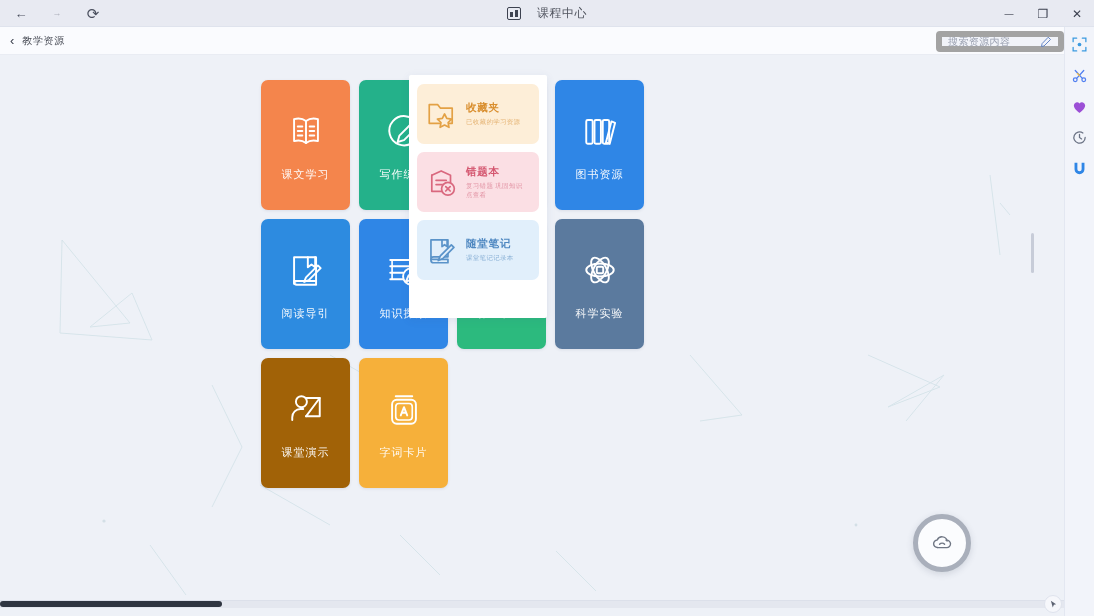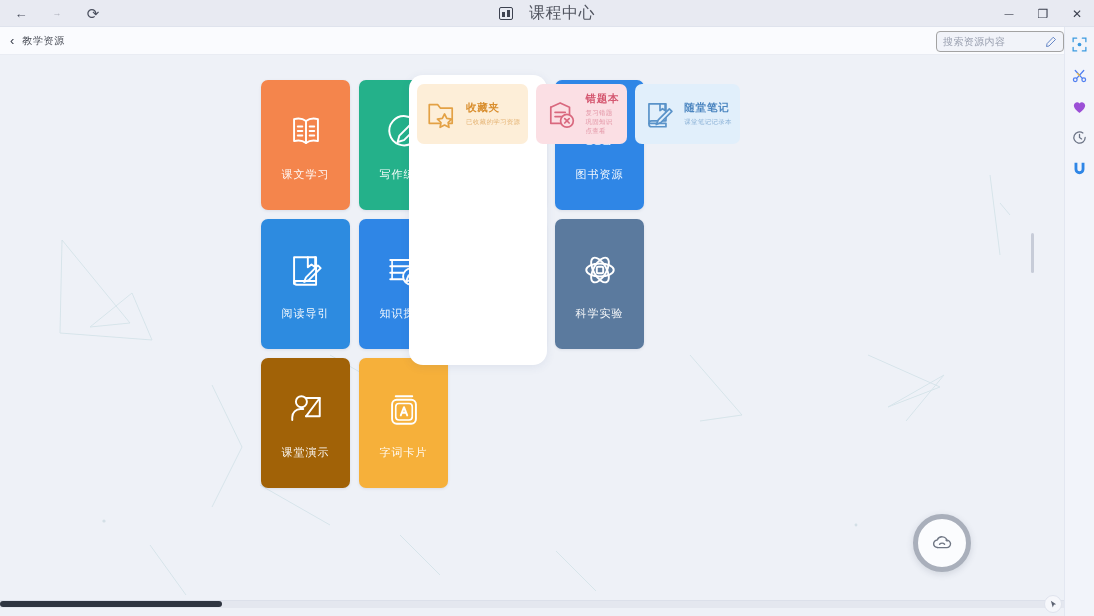--- a/index.html
+++ b/index.html
@@ -31,21 +31,21 @@
     width: 14px; height: 13px; border: 1.4px solid #3d4250; border-radius: 2px;
     display: inline-block; position: relative; background: #e8eaf2;
   }
   .tb-title-ico::before {
     content: ""; position: absolute; left: 2px; bottom: 2px; width: 3px; height: 5px; background: #3d4250;
   }
   .tb-title-ico::after {
     content: ""; position: absolute; left: 6.5px; bottom: 2px; width: 3px; height: 7px; background: #3d4250;
   }
   .tb-title-txt {
-    font-size: 16px; color: #30343f; letter-spacing: .5px;
+    font-size: 12px; color: #30343f; letter-spacing: .5px;
     filter: blur(.35px); opacity: .82; margin-left: 10px;
   }
   .tb-winctl { position: absolute; right: 0; top: 0; height: 27px; display: flex; }
   .wc {
     width: 34px; height: 27px; display: flex; align-items: center; justify-content: center;
     color: #3c4150; font-size: 12px;
   }
 
   
   .header {
@@ -54,21 +54,21 @@
     border-bottom: 1px solid #e9ecf3;
   }
   .bc { display: flex; align-items: center; gap: 8px; padding-left: 10px; }
   .bc-chev { font-size: 13px; color: #3a3f4c; line-height: 1; }
   .bc-label {
     font-size: 10px; color: #2e323d; letter-spacing: .6px;
     filter: blur(.35px); opacity: .85;
   }
   .hdr-search {
     position: absolute; right: 30px; top: 4px;
-    width: 128px; height: 21px; background: #f1f3f9; border: 1px solid #a3a3a3;
+    width: 128px; height: 21px; background: #f1f3f9; border: 6px solid #a3a3a3;
     border-radius: 4px; display: flex; align-items: center; padding: 0 6px; gap: 4px;
   }
   .hdr-search-txt {
     flex: 1; font-size: 10px; color: #9aa0b0; letter-spacing: .4px;
     filter: blur(.3px); white-space: nowrap; overflow: hidden;
   }
   .pencil-ic { width: 12px; height: 12px; flex: 0 0 auto; }
 
   
   .canvas {
@@ -90,24 +90,24 @@
     box-shadow: 0 1px 3px rgba(40,60,100,.10);
   }
   .tile-ic { width: 44px; height: 44px; display: block; }
   .tile-label {
     font-size: 11px; letter-spacing: 1px; color: #ffffff;
     filter: blur(.45px); opacity: .95; white-space: nowrap;
   }
 
   
   .panel {
-    position: absolute; left: 409px; top: 20px; width: 138px; height: 290px;
-    background: #ffffff; border-radius: 14px;
+    position: absolute; left: 409px; top: 20px; width: 138px; height: 243px;
+    background: #ffffff; border-radius: 2px;
     box-shadow: 0 2px 10px rgba(60,80,130,.09);
-    padding: 9px 8px; display: flex; gap: 8px;
+    padding: 9px 8px; display: flex; flex-direction: column; gap: 8px;
   }
   .pcard {
     height: 60px; border-radius: 7px; display: flex; align-items: center;
     gap: 7px; padding: 0 8px;
   }
   .pcard-ic { width: 34px; height: 34px; flex: 0 0 auto; }
   .pcard-txt { display: flex; flex-direction: column; gap: 3px; min-width: 0; }
   .pcard-title {
     font-size: 10.5px; letter-spacing: .8px; filter: blur(.4px);
     white-space: nowrap; font-weight: 600;

